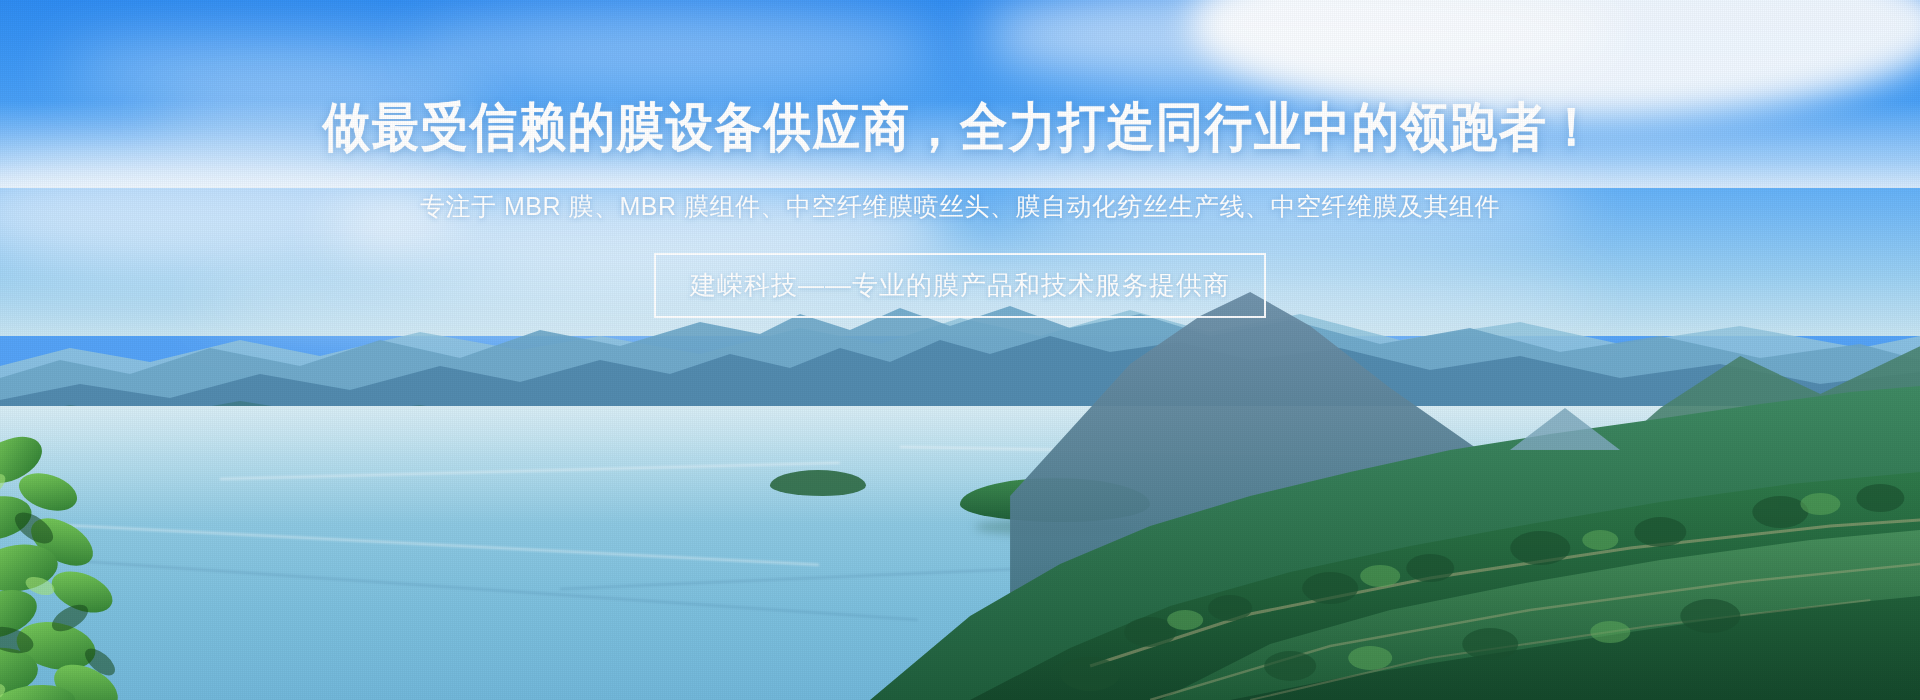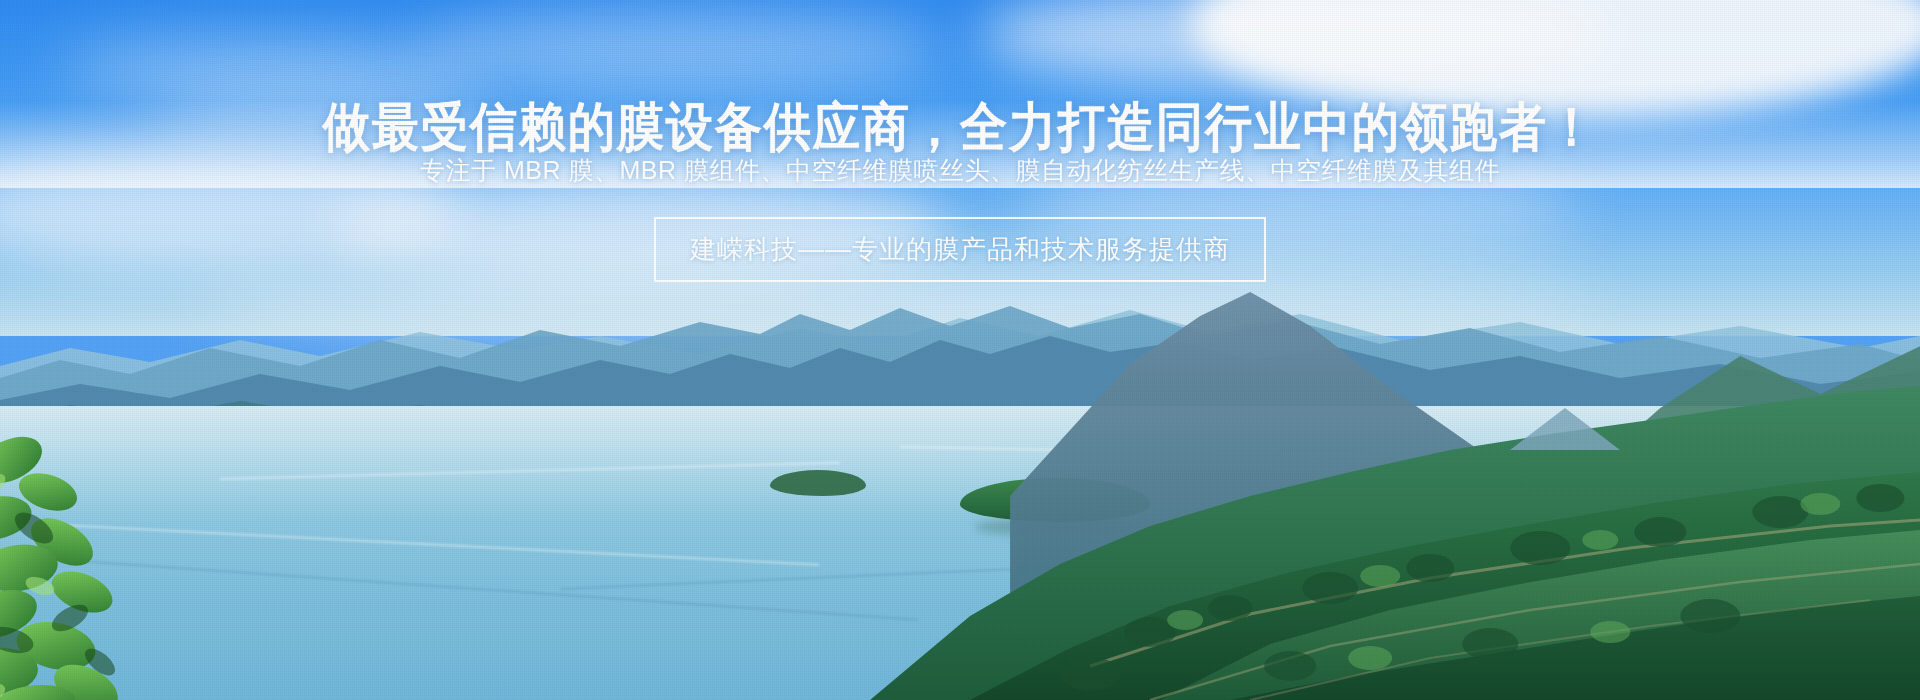--- a/index.html
+++ b/index.html
@@ -63,20 +63,21 @@
     display:flex; flex-direction:column; align-items:center;
     padding-top:100px; pointer-events:none;text-align:center;
   }
   .hero-title{
     font-size:47px; font-weight:bold; color:#ffffff; letter-spacing:2px;
     line-height:1.15; white-space:nowrap;
     text-shadow:0 0 1px rgba(255,255,255,.9), 0 2px 8px rgba(40,110,180,.35);
     transform:scaleY(1.12);
   }
   .hero-sub{
+    margin-top:36px;
     font-size:25px; color:#ffffff; letter-spacing:.5px; white-space:nowrap;
     text-shadow:0 1px 5px rgba(40,110,180,.35);
   }
   .hero-box{
     margin-top:30px;
     border:2px solid rgba(255,255,255,.95);
     padding:13px 34px;
     font-size:26px; color:#ffffff; letter-spacing:1px; white-space:nowrap;
     text-shadow:0 1px 4px rgba(40,110,180,.3);
   }

